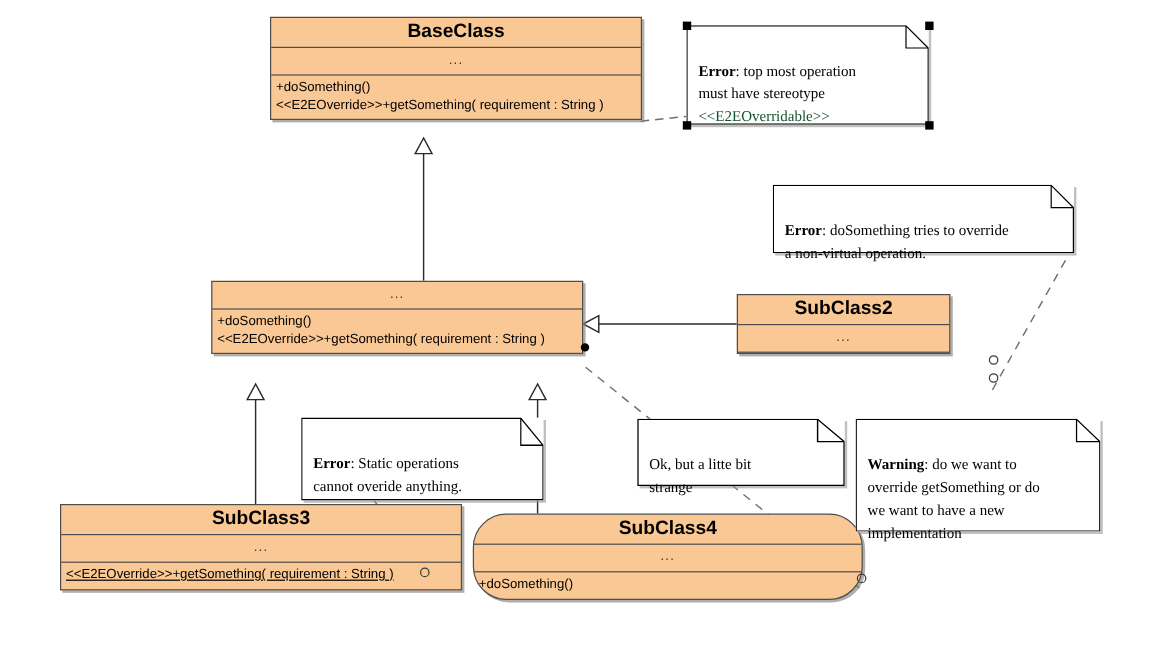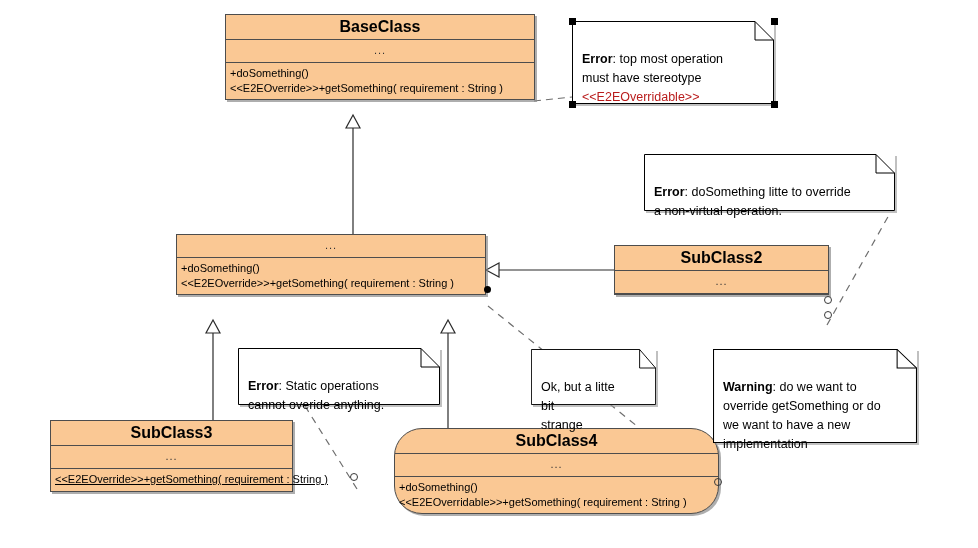--- a/index.html
+++ b/index.html
@@ -89,26 +89,27 @@
     left: 0; top: 0;
     width: 100%;
     height: 100%;
   }
   .uml-note .note-text {
     position: relative;
     padding: 10px 26px 6px 10px;
     font-size: 12.5px;
     line-height: 19px;
     white-space: pre-line;
+    font-family: Liberation Serif, serif;
   }
   .uml-note .note-text b {
     font-weight: bold;
   }
   .note-stereo {
-    color: #b91c1c;
+    color: #14532d;
   }
 
   
   .sel-handle {
     position: absolute;
     width: 7px;
     height: 7px;
     background: #000000;
   }
 
@@ -184,42 +185,41 @@
 
   <div class="uml-class" style="left:176px; top:234px; width:310px;">
     <div class="cls-attrs">...</div>
     <div class="cls-ops">
       <div class="op">+doSomething()</div>
       <div class="op">&lt;&lt;E2EOverride&gt;&gt;+getSomething( requirement : String )</div>
     </div>
   </div>
   <span class="anchor-dot" style="left:484px; top:286px;"></span>
 
-  <div class="uml-class" style="left:614px; top:245px; width:215px;">
+  <div class="uml-class" style="left:614px; top:245px; width:178px;">
     <div class="cls-name">SubClass2</div>
     <div class="cls-attrs">...</div>
   </div>
   <span class="anchor-ring" style="left:824px; top:296px;"></span>
   <span class="anchor-ring" style="left:824px; top:311px;"></span>
 
-  <div class="uml-class" style="left:50px; top:420px; width:243px;">
+  <div class="uml-class" style="left:50px; top:420px; width:335px;">
     <div class="cls-name">SubClass3</div>
     <div class="cls-attrs">...</div>
     <div class="cls-ops">
       <div class="op static">&lt;&lt;E2EOverride&gt;&gt;+getSomething( requirement : String )</div>
     </div>
   </div>
   <span class="anchor-ring" style="left:350px; top:473px;"></span>
 
   <div class="uml-class" style="left:394px; top:428px; width:325px;border-radius:28px;">
     <div class="cls-name">SubClass4</div>
     <div class="cls-attrs">...</div>
     <div class="cls-ops">
       <div class="op">+doSomething()</div>
-      <div class="op">&lt;&lt;E2EOverridable&gt;&gt;+getSomething( requirement : String )</div>
     </div>
   </div>
   <span class="anchor-ring" style="left:714px; top:478px;"></span>
 
   <div class="uml-note" style="left:572px; top:21px; width:202px; height:83px;">
     <div class="note-body">
       <svg class="note-shape" viewBox="0 0 202 83" preserveAspectRatio="none" xmlns="http://www.w3.org/2000/svg">
         <path d="M0.5,0.5 L183,0.5 L201.5,19 L201.5,82.5 L0.5,82.5 Z" fill="#ffffff" stroke="#000000" stroke-width="1"></path>
         <path d="M183,0.5 L183,19 L201.5,19" fill="none" stroke="#000000" stroke-width="1"></path>
       </svg>
@@ -235,40 +235,40 @@
   <span class="sel-handle" style="left:569px; top:101px;"></span>
   <span class="sel-handle" style="left:771px; top:101px;"></span>
 
   <div class="uml-note" style="left:644px; top:154px; width:251px; height:57px;">
     <div class="note-body">
       <svg class="note-shape" viewBox="0 0 251 57" preserveAspectRatio="none" xmlns="http://www.w3.org/2000/svg">
         <path d="M0.5,0.5 L232,0.5 L250.5,19 L250.5,56.5 L0.5,56.5 Z" fill="#ffffff" stroke="#000000" stroke-width="1"></path>
         <path d="M232,0.5 L232,19 L250.5,19" fill="none" stroke="#000000" stroke-width="1"></path>
       </svg>
       <div class="note-text">
-        <b>Error</b><span>: doSomething litte to override
+        <b>Error</b><span>: doSomething tries to override
 a non-virtual operation.</span>
       </div>
     </div>
   </div>
 
-  <div class="uml-note" style="left:238px; top:348px; width:202px; height:57px;">
+  <div class="uml-note" style="left:251px; top:348px; width:202px; height:69px;">
     <div class="note-body">
       <svg class="note-shape" viewBox="0 0 202 57" preserveAspectRatio="none" xmlns="http://www.w3.org/2000/svg">
         <path d="M0.5,0.5 L183,0.5 L201.5,19 L201.5,56.5 L0.5,56.5 Z" fill="#ffffff" stroke="#000000" stroke-width="1"></path>
         <path d="M183,0.5 L183,19 L201.5,19" fill="none" stroke="#000000" stroke-width="1"></path>
       </svg>
       <div class="note-text">
         <b>Error</b><span>: Static operations
 cannot overide anything.</span>
       </div>
     </div>
   </div>
 
-  <div class="uml-note" style="left:531px; top:349px; width:125px; height:56px;">
+  <div class="uml-note" style="left:531px; top:349px; width:173px; height:56px;">
     <div class="note-body">
       <svg class="note-shape" viewBox="0 0 145 56" preserveAspectRatio="none" xmlns="http://www.w3.org/2000/svg">
         <path d="M0.5,0.5 L126,0.5 L144.5,19 L144.5,55.5 L0.5,55.5 Z" fill="#ffffff" stroke="#000000" stroke-width="1"></path>
         <path d="M126,0.5 L126,19 L144.5,19" fill="none" stroke="#000000" stroke-width="1"></path>
       </svg>
       <div class="note-text">
         <b></b><span>Ok, but a litte bit
 strange</span>
       </div>
     </div>

